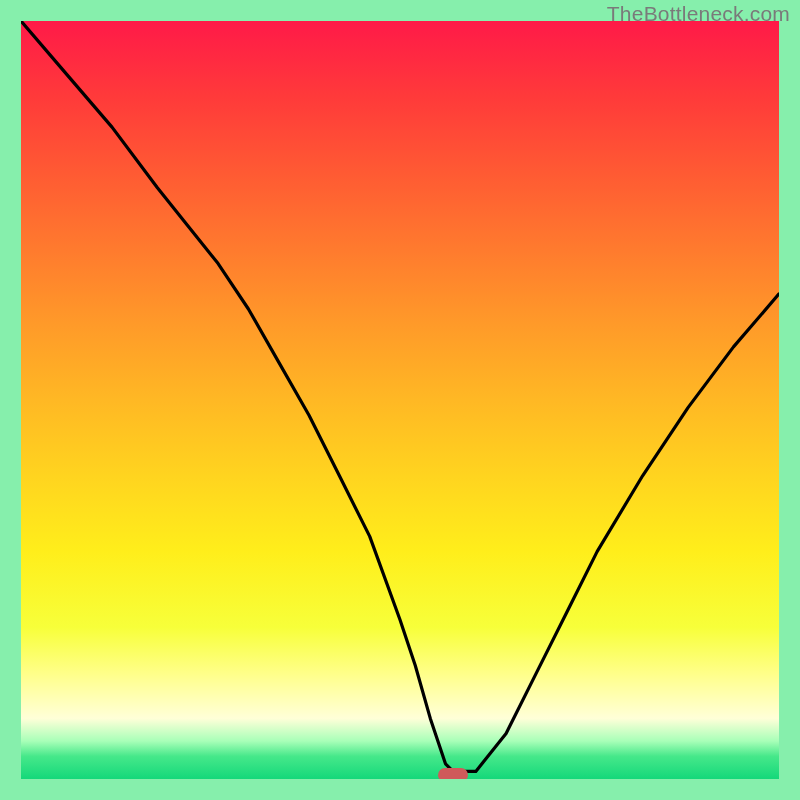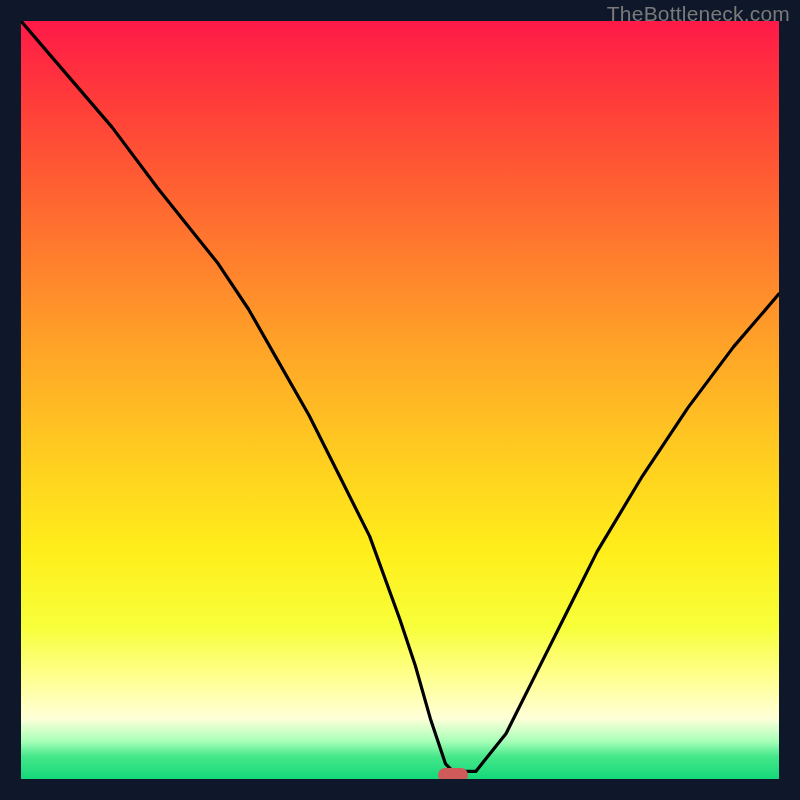--- a/index.html
+++ b/index.html
@@ -8,21 +8,21 @@
     width: 800px;
     height: 800px;
     background: #000;
     overflow: hidden;
     font-family: Arial, Helvetica, sans-serif;
   }
   .frame {
     position: relative;
     width: 800px;
     height: 800px;
-    background: #0f172a;
+    background: #86efac;
   }
   .plot {
     position: absolute;
     left: 21px;
     top: 21px;
     width: 758px;
     height: 758px;
     background: linear-gradient(
       to bottom,
       #ff1a48 0%,

